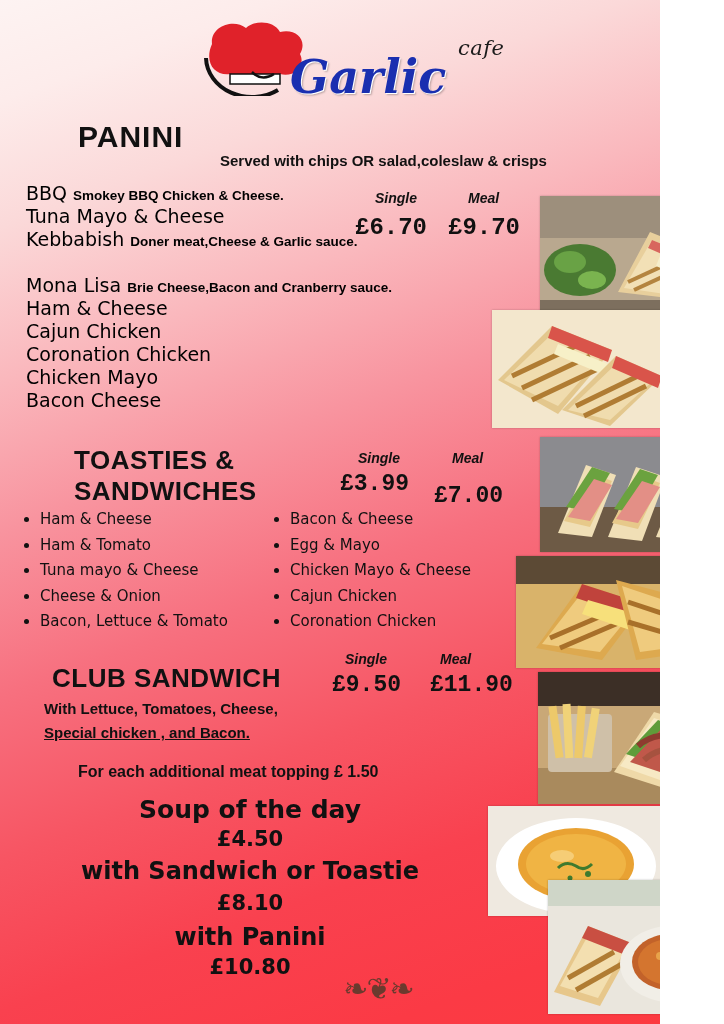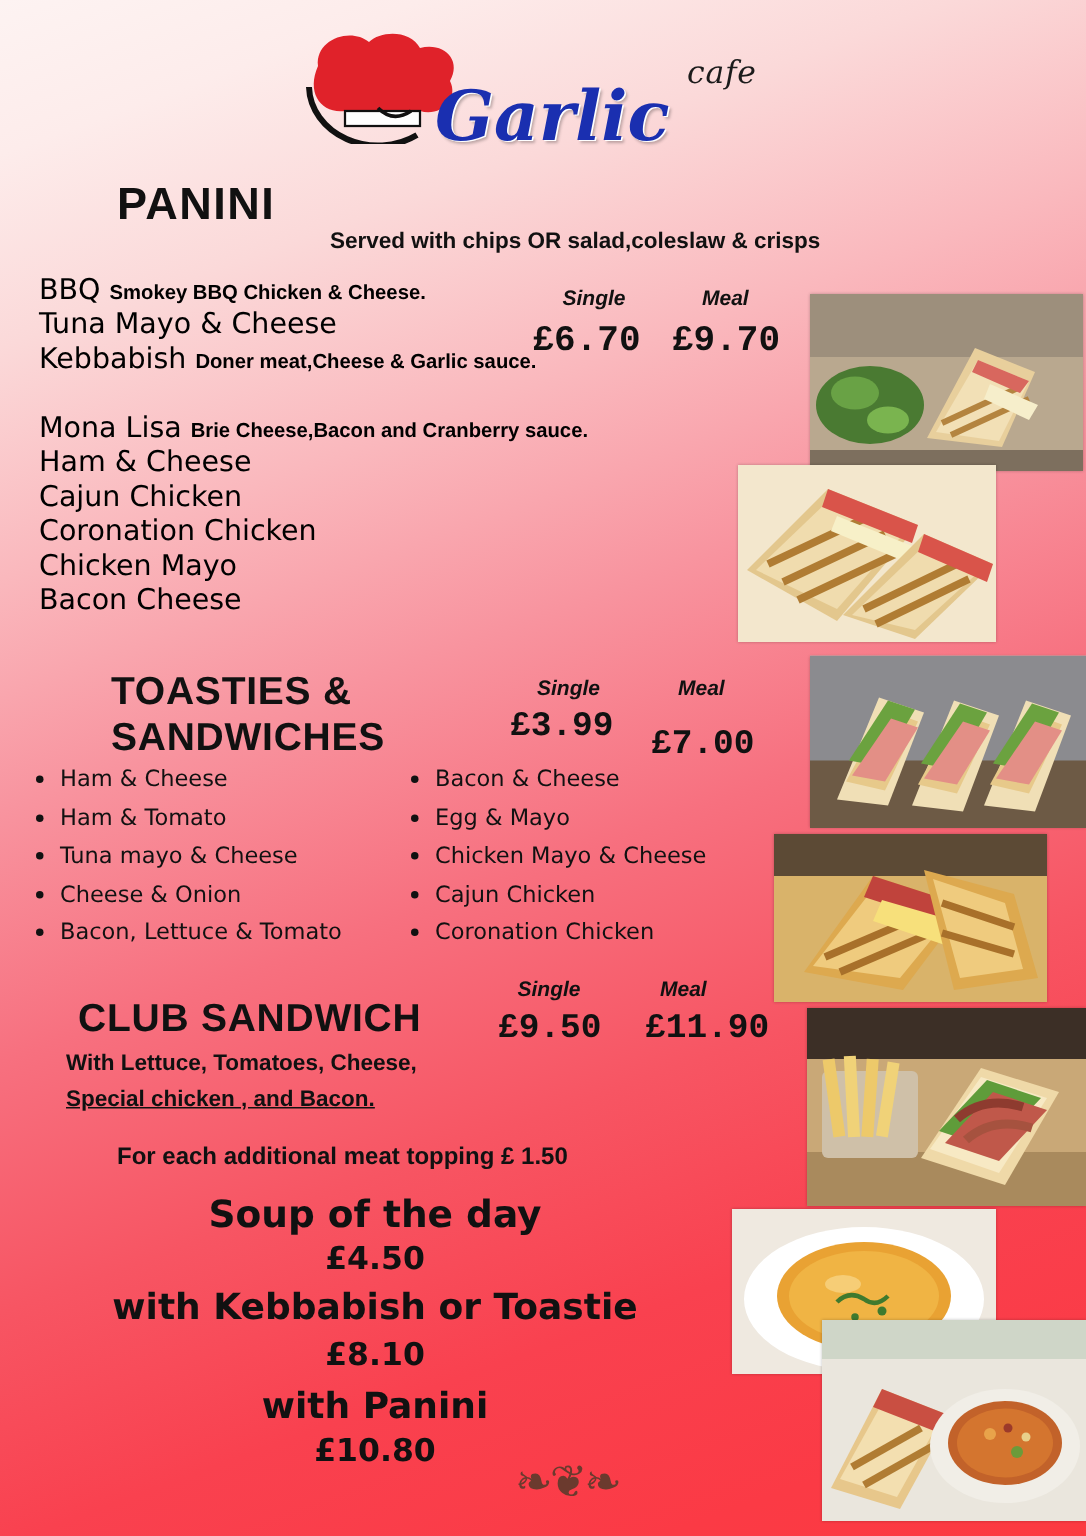--- a/index.html
+++ b/index.html
@@ -8,21 +8,21 @@
   }
   body {
     width: 724px;
     height: 1024px;
     font-family: "Liberation Sans", sans-serif;
     background: #ffffff;
     overflow: hidden;
   }
   #menu {
     position: relative;
-    width: 724px;
+    width: 660px;
     height: 1024px;
     background: linear-gradient(160deg,
        #fdf3f2 0%,
        #fdeceb 8%,
        #fbd9d9 18%,
        #fab8bd 30%,
        #f8949f 42%,
        #f7707f 55%,
        #f75563 68%,
        #f9414f 80%,
@@ -285,21 +285,21 @@
   <div class="col-head" id="club-meal-head">Meal</div>
   <div class="price" id="club-single-price">£9.50</div>
   <div class="price" id="club-meal-price">£11.90</div>
   <div class="note" id="club-desc1">With Lettuce, Tomatoes, Cheese,</div>
   <div class="note" id="club-desc2">Special chicken , and Bacon.</div>
 
   <div class="note" id="extra-note">For each additional meat topping £ 1.50</div>
 
   <div class="soup" id="soup-title">Soup of the day</div>
   <div class="soup" id="soup-price">£4.50</div>
-  <div class="soup" id="soup-with-sandwich">with Kebbabish or Toastie</div>
+  <div class="soup" id="soup-with-sandwich">with Sandwich or Toastie</div>
   <div class="soup" id="soup-sandwich-price">£8.10</div>
   <div class="soup" id="soup-with-panini">with Panini</div>
   <div class="soup" id="soup-panini-price">£10.80</div>
 
   <div class="flourish">❧❦❧</div>
 
   <div class="photo" id="photo-panini-salad">
     <svg class="ph" viewBox="0 0 182 118" preserveAspectRatio="none">
       <rect width="182" height="118" fill="#b9a88f"></rect>
       <rect y="0" width="182" height="42" fill="#9d8f7c"></rect>

